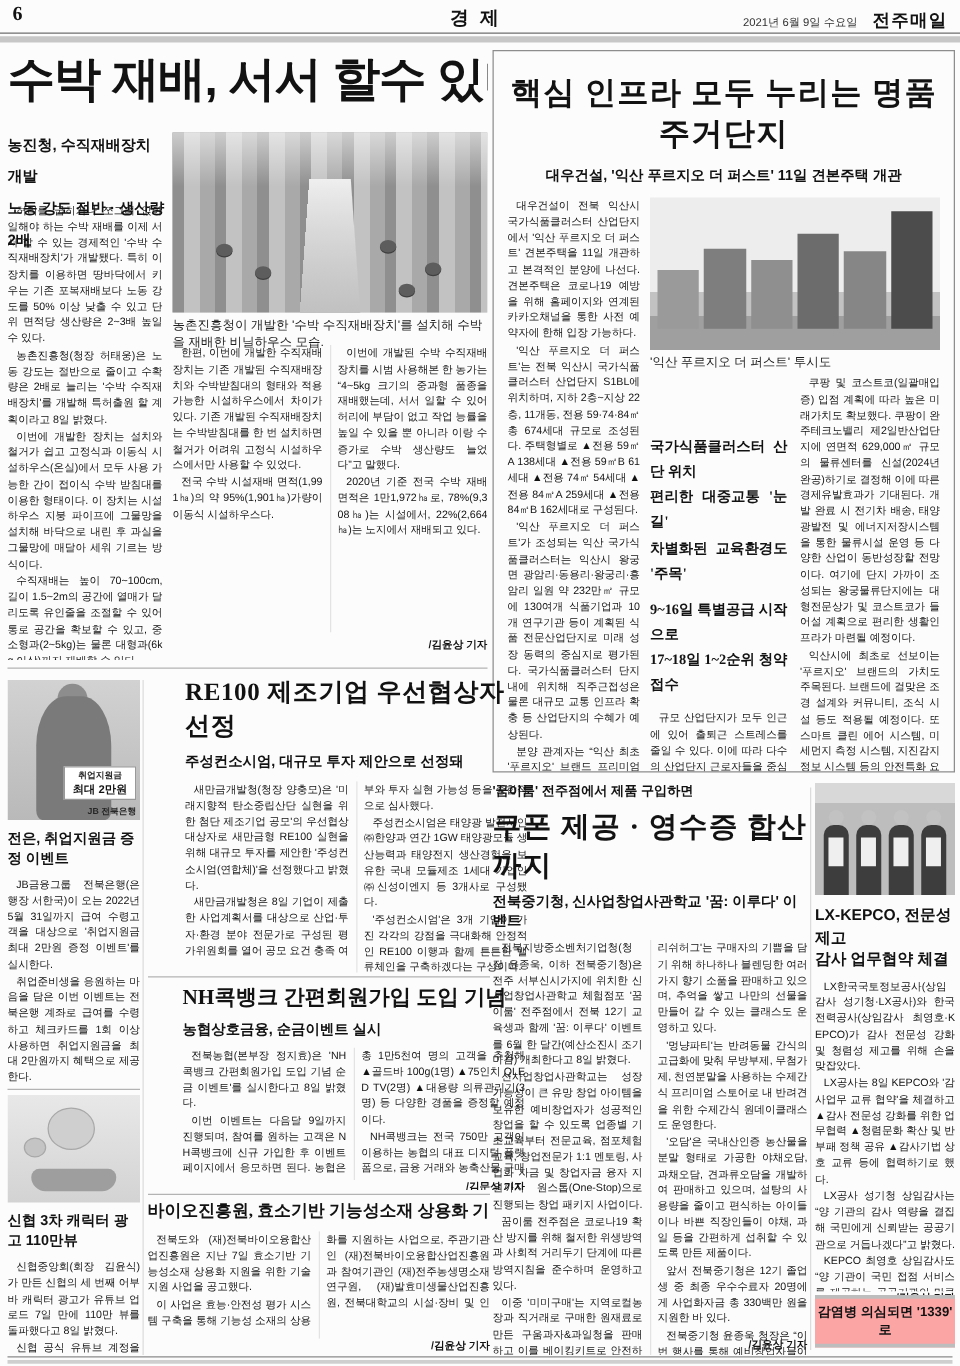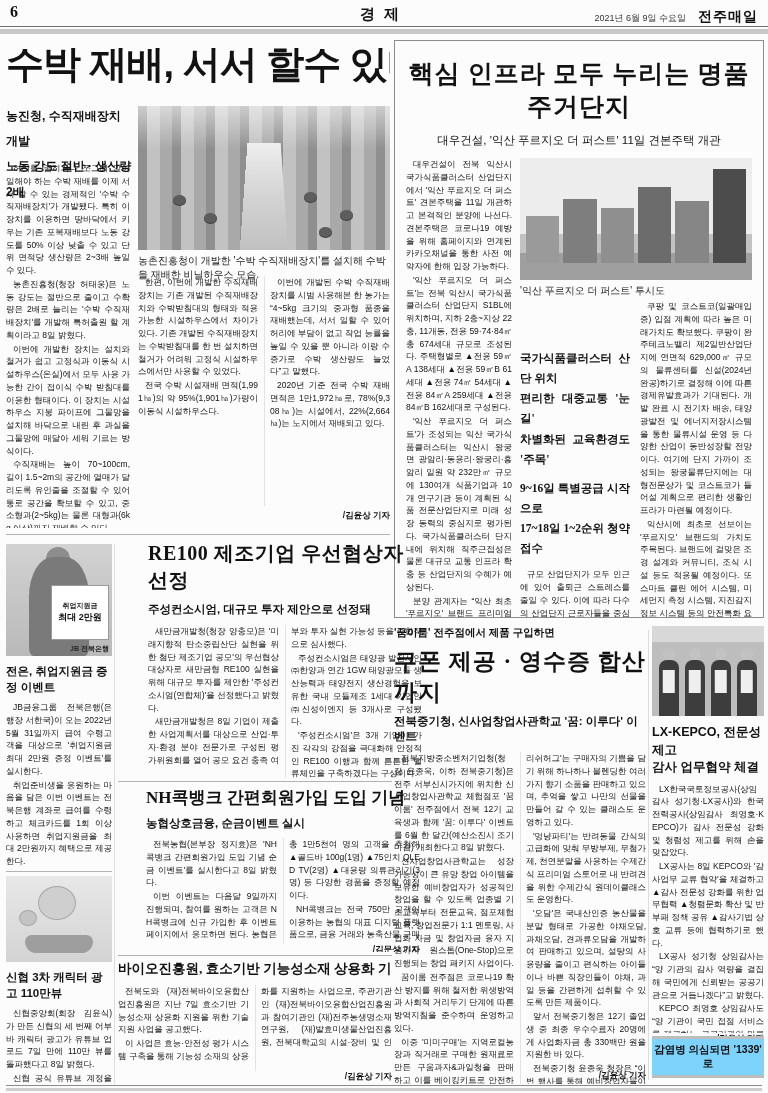--- a/index.html
+++ b/index.html
@@ -41,21 +41,21 @@
   .ph-wm .path { position:absolute; left:42%; top:18%; width:16%; height:82%;
       background:linear-gradient(180deg,#efefef,#bdbdbd); transform:perspective(60px) rotateX(12deg); }
   .melon { position:absolute; width:13px; height:10px; border-radius:50%; background:#5d5d5d; box-shadow:0 1px 0 #3f3f3f; }
   .ph-apt { background:linear-gradient(180deg,#ededed 0 62%, #c2c2c2 62% 78%, #9f9f9f 78%); }
   .ph-apt .bldgs { position:absolute; left:0; right:0; bottom:14%; height:84%; display:flex; align-items:flex-end; gap:4px; padding:0 6px; }
   .bldg { flex:1; background:#8d8d8d; }
   .ph-jb { background:linear-gradient(180deg,#d2d2d2,#b9b9b9); }
   .ph-jb .man { position:absolute; left:22%; top:12%; width:56%; height:88%; background:#7a7a7a; border-radius:40% 40% 8% 8%; }
   .ph-jb .head { position:absolute; left:38%; top:3%; width:24px; height:24px; border-radius:50%; background:#8d8d8d; }
   .ad-sign { position:absolute; right:3px; bottom:16px; width:58px; background:#fff; border:1px solid #999;
-             padding:15px 2px; text-align:center; }
+             padding:1px 2px; text-align:center; }
   .ad-sign .l1 { font-size:7px; font-weight:700; color:#222; }
   .ad-sign .l2 { font-size:9px; font-weight:800; color:#111; }
   .ad-logo { position:absolute; right:3px; bottom:2px; font-size:7px; font-weight:800; color:#262626; }
   .ph-pig { background:linear-gradient(180deg,#e8e8e8,#d3d3d3); }
   .pig-big { position:absolute; left:30%; top:12%; width:38px; height:34px; border-radius:50%; background:#cfcfcf; border:1px solid #a8a8a8; }
   .pig-sm  { position:absolute; left:12%; top:40%; width:18px; height:16px; border-radius:50%; background:#c4c4c4; border:1px solid #a8a8a8; }
   .pig-boat { position:absolute; left:18%; bottom:10%; width:64%; height:22%; border-radius:8px 8px 14px 14px; background:#9e9e9e; }
   .ph-lx { background:linear-gradient(180deg,#d8d8d8 0 18%, #bdbdbd 18%); display:flex; align-items:flex-end; justify-content:space-around; padding:0 4px; }
   .person { width:20%; height:62%; background:#3d3d3d; border-radius:8px 8px 0 0; position:relative; }
   .person::before { content:""; position:absolute; top:-12px; left:50%; transform:translateX(-50%);
@@ -70,21 +70,21 @@
   #wm-deck { position:absolute; top:64px; left:0; width:126px; font-size:12px; font-weight:800; line-height:2.1; }
   #wm-col1 { position:absolute; top:122px; left:0; width:124px; height:366px; }
   #wm-photo { position:absolute; top:66px; left:132px; width:252px; height:144px; }
   #wm-caption { position:absolute; top:214px; left:132px; width:252px; }
   #wm-cols { position:absolute; top:236px; left:132px; width:252px; height:230px; }
   #wm-byline { position:absolute; top:470px; left:132px; width:252px; }
 
   
   #art-apt { left:394px; top:40px; width:370px; height:578px; border:1px solid #8d8d8d; padding:10px 11px 8px; }
   #apt-headline { text-align:center; font-size:25px; font-weight:700; letter-spacing:1px; margin-top:6px; }
-  #apt-deck { text-align:center; font-size:11.5px; font-weight:400; margin:10px 0 10px; }
+  #apt-deck { text-align:center; font-size:11.5px; font-weight:700; margin:10px 0 10px; }
   #apt-body { position:relative; height:486px; }
   #apt-col1 { position:absolute; left:0; top:0; width:106px; height:486px; }
   #apt-photo { position:absolute; left:114px; top:0; width:232px; height:122px; }
   #apt-caption { position:absolute; left:114px; top:126px; width:232px; }
   #apt-col2 { position:absolute; left:114px; top:142px; width:110px; height:344px;margin-top:48px; }
   #apt-col3 { position:absolute; left:234px; top:142px; width:112px; height:344px; }
   .pq { font-family:"Liberation Serif","DejaVu Serif",serif; font-weight:700; font-size:11.5px;
         line-height:1.75; margin-bottom:10px; }
   .pq .pq-line:nth-child(4) { margin-top:9px; }
 
@@ -117,21 +117,21 @@
   #cp-body { height:360px; }
   #cp-byline { position:absolute; right:0; bottom:2px; width:120px; }
 
   
   #art-lx { left:652px; top:626px; width:112px; height:458px; }
   #lx-photo { width:112px; height:90px; }
   .lx-head { font-size:12.5px; font-weight:800; line-height:1.4; }
   #lx-headwrap { margin:8px 0 6px; }
   #lx-body { height:250px; }
   #lx-notice { position:absolute; left:0; bottom:6px; width:112px; border-top:3px solid #bdbdbd;
-               border-bottom:3px solid #bdbdbd; background:#7dd3fc; text-align:center;
+               border-bottom:3px solid #bdbdbd; background:#fca5a5; text-align:center;
                font-size:10.5px; font-weight:800; padding:4px 0; }
 </style>
 </head>
 <body>
 
 <div class="page">
 
   <div class="hdr">
     <span class="pgnum">6</span>
     <span class="section-title">경제</span>

